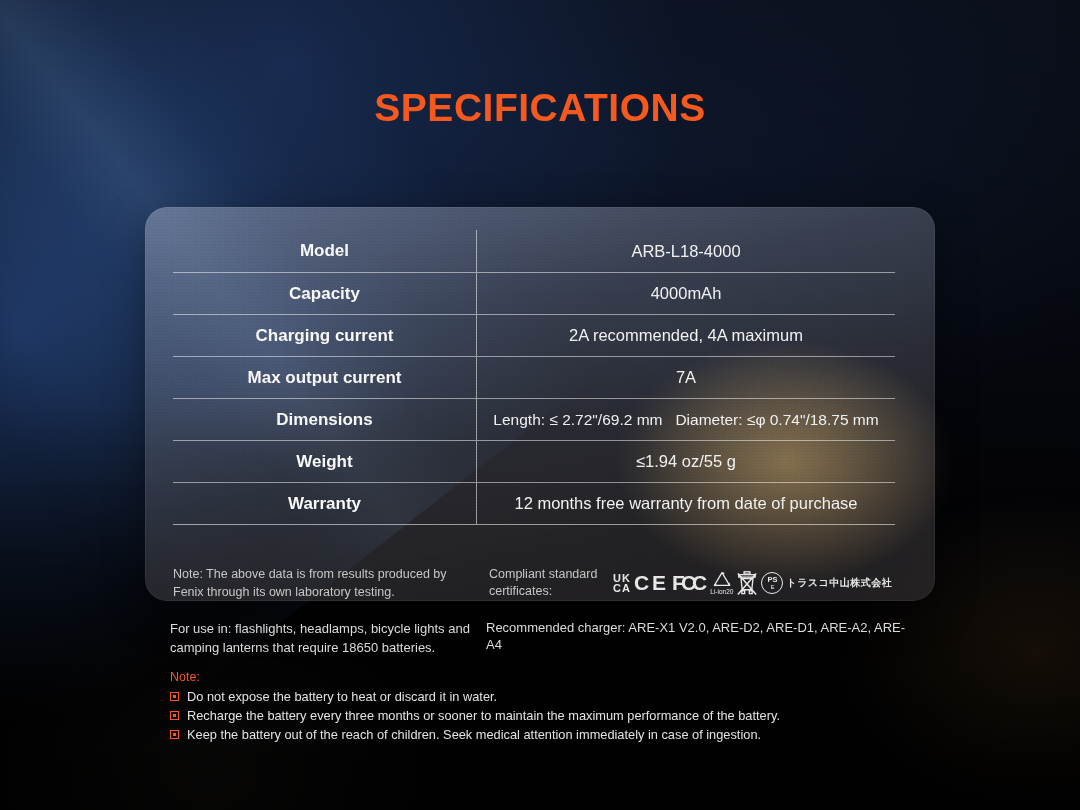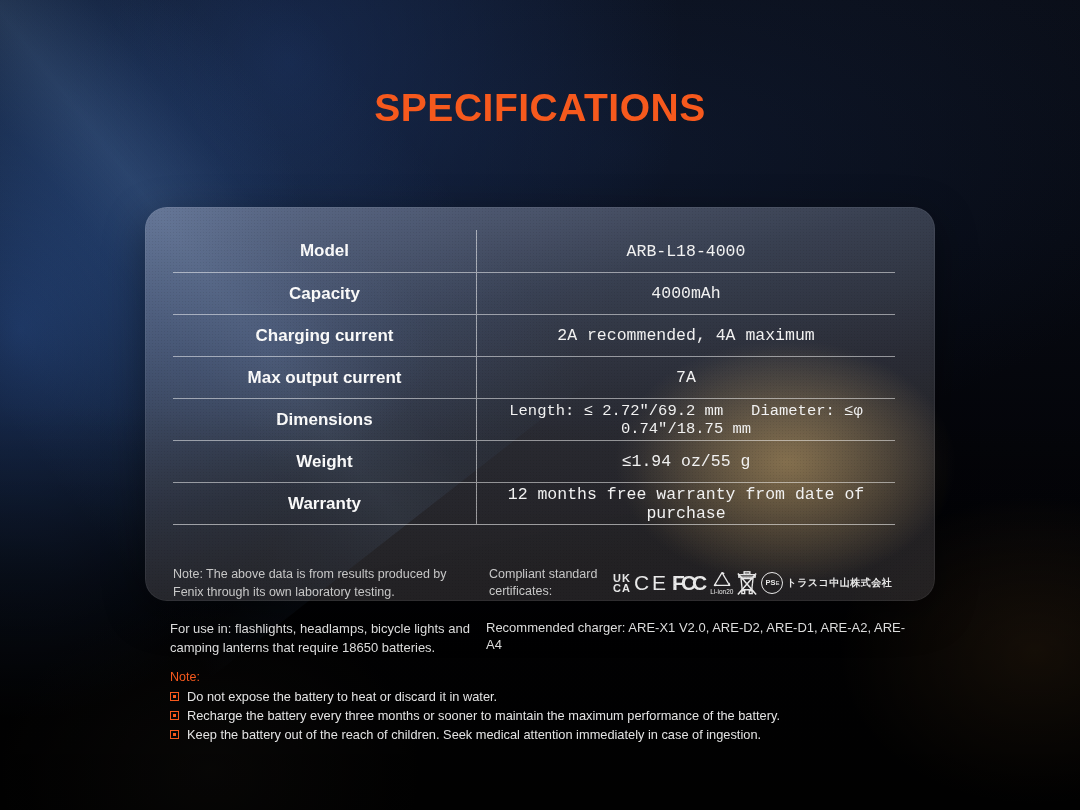--- a/index.html
+++ b/index.html
@@ -42,35 +42,35 @@
     background-image:radial-gradient(rgba(0,0,0,0.55) 0.6px, rgba(0,0,0,0) 0.8px);
     background-size:3px 3px; opacity:0.13; pointer-events:none; }
 
   .spec-table { position:absolute; left:28px; right:40px; top:23px;
     border-bottom:1px solid rgba(255,255,255,0.55); }
   .spec-row { display:flex; align-items:center; height:42px; }
   .spec-row + .spec-row { border-top:1px solid rgba(255,255,255,0.50); }
   .spec-label { width:304px; text-align:center; font-weight:bold; font-size:17px;
     color:#fafafa; border-right:1px solid rgba(255,255,255,0.55); align-self:stretch;
     display:flex; align-items:center; justify-content:center; }
-  .spec-value { flex:1; text-align:center; font-size:16.5px; color:#f2f2f2;font-family:Liberation Mono, monospace; }
+  .spec-value { flex:1; text-align:center; font-size:16.5px; color:#f2f2f2; }
   .spec-value.dim { font-size:15.5px; white-space:pre-wrap; }
 
   .panel-footer { position:absolute; left:28px; right:20px; top:352px; height:48px;
     display:flex; align-items:center; }
   .footnote { width:282px; font-size:12.5px; line-height:1.45; color:#c9c9c9; }
   .cert-label { width:120px; margin-left:34px; font-size:12.5px; line-height:1.35; color:#c9c9c9; }
   .cert-strip { display:flex; align-items:center; gap:3px; margin-left:4px; color:#e9e9e9; }
   .ukca { font-size:11px; font-weight:bold; line-height:10px; letter-spacing:1px; text-align:center; }
-  .ce { font-size:21px; font-weight:400; letter-spacing:3px; }
+  .ce { font-size:21px; font-weight:700; letter-spacing:3px; }
   .fcc { font-size:21px; font-weight:bold; letter-spacing:-4px; padding-right:4px; }
   .liion { display:flex; flex-direction:column; align-items:center; }
   .liion-label { font-size:6.5px; margin-top:1px; letter-spacing:0; }
   .pse { width:22px; height:22px; border:1.6px solid #e9e9e9; border-radius:50%;
-    display:flex; flex-direction:row; align-items:center; justify-content:center; line-height:1; }
+    display:flex; flex-direction:column; align-items:center; justify-content:center; line-height:1; }
   .pse-ps { font-size:7.5px; font-weight:bold; }
   .pse-e { font-size:6px; }
   .company { font-size:10px; font-weight:bold; letter-spacing:0.5px; }
 
   
   .usage-row { position:absolute; left:170px; top:619px; width:748px; display:flex; }
   .for-use { width:300px; margin-right:16px; font-size:13px; line-height:19px; color:#dcdcdc; }
   .rec-charger { flex:1; font-size:13px; line-height:17px; color:#dcdcdc; }
 
   .notes { position:absolute; left:170px; top:668px; width:760px; }

